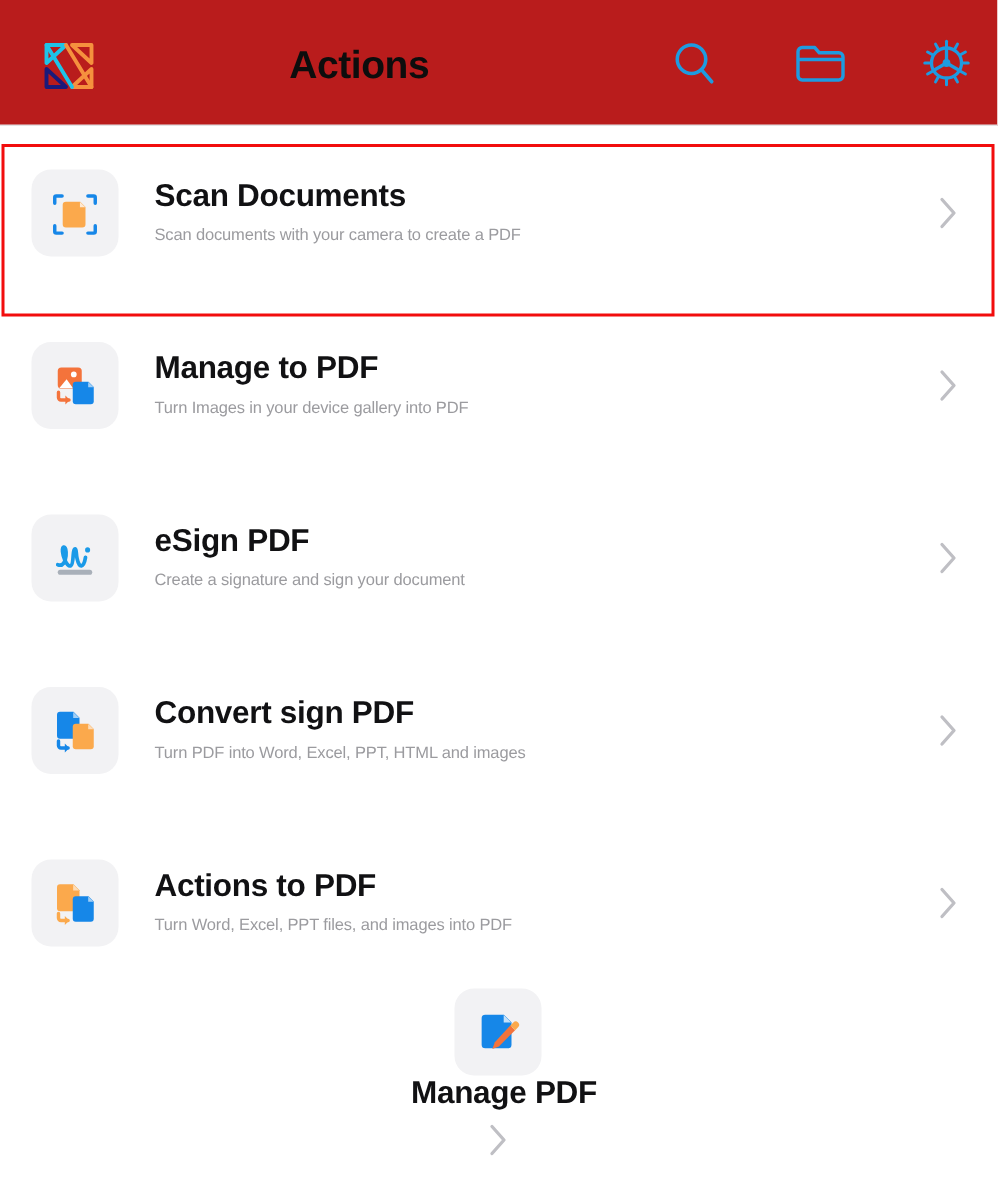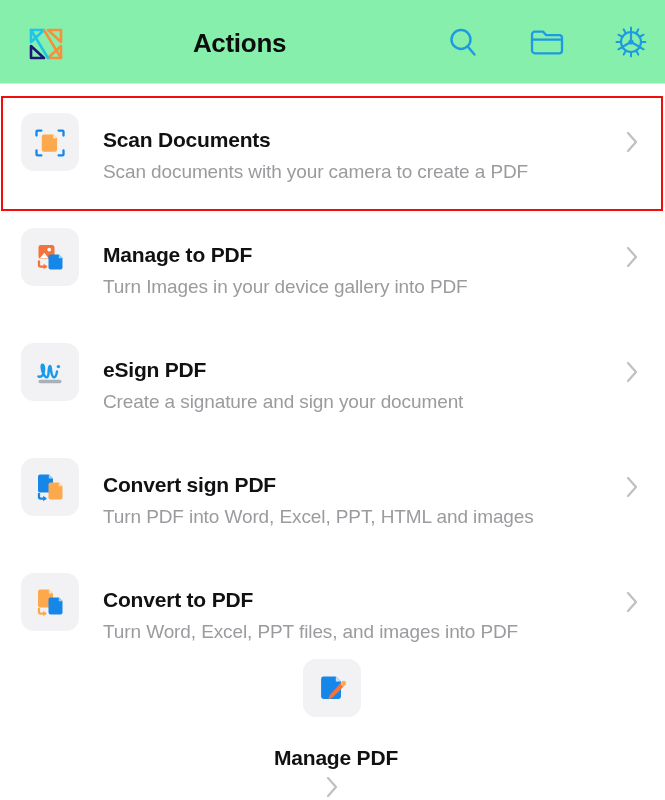--- a/index.html
+++ b/index.html
@@ -10,21 +10,21 @@
     overflow: hidden;
   }
   #app { position: relative; width: 665px; height: 800px; background: #fff; }
 
   
   .header {
     position: relative;
     height: 84px;
     width: 100%;
     border-bottom: 1px solid #e3e3e5;
-    background: #86efac;
+    background: #b91c1c;
   }
   .logo {
     position: absolute; left: 21px; top: 24px;
     width: 50px; height: 40px;
   }
   .header-title {
     position: absolute;
     left: 0; right: 0; top: 28px;
     text-align: center;
     font-size: 26px;
@@ -50,31 +50,31 @@
     background: #fff;
   }
   .row.tall { height: 118px; flex-direction: column; }
   .row-icon-tile {
     flex: 0 0 auto;
     width: 58px; height: 58px;
     border-radius: 13px;
     background: #f2f2f4;
     display: flex; align-items: center; justify-content: center;
   }
-  .row-text { flex: 1 1 auto; padding-left: 24px; padding-right: 16px; min-width: 0; margin-top: 29px; }
+  .row-text { flex: 1 1 auto; padding-left: 24px; padding-right: 16px; min-width: 0; }
   .row-title {
     font-size: 21px;
     font-weight: bold;
     color: #111113;
     letter-spacing: -0.2px;
     line-height: 1.15;
   }
   .row-sub {
     margin-top: 7px;
-    font-size: 19px;
+    font-size: 11px;
     color: #9b9b9f;
     line-height: 1.32;
     letter-spacing: -0.1px;
   }
   .chev {
     flex: 0 0 auto;
     width: 22px; height: 34px;
     display: flex; align-items: center; justify-content: center;
   }
 
@@ -249,21 +249,21 @@
         <svg width="40" height="40" viewBox="0 0 40 40" fill="none">
           <path d="M10 7.5 H19 L23 11.5 V23.5 A2 2 0 0 1 21 25.5 H10 A2 2 0 0 1 8 23.5 V9.5 A2 2 0 0 1 10 7.5 Z" fill="#FBA94C"></path>
           <path d="M18.8 7.6 V11.6 H22.8" fill="#ffffff" opacity="0.6"></path>
           <path d="M20.5 15.5 H29 L32.5 19 V30.5 A2 2 0 0 1 30.5 32.5 H20.5 A2 2 0 0 1 18.5 30.5 V17.5 A2 2 0 0 1 20.5 15.5 Z" fill="#1687E8"></path>
           <path d="M28.8 15.6 V19.2 H32.4" fill="#ffffff" opacity="0.6"></path>
           <path d="M9 27 V30 A1.6 1.6 0 0 0 10.6 31.6 H15.4" stroke="#FBA94C" stroke-width="2.3" fill="none" stroke-linecap="round"></path>
           <path d="M13.2 28.6 L16.2 31.6 L13.2 34.6 Z" fill="#FBA94C"></path>
         </svg>
       </div>
       <div class="row-text">
-        <div class="row-title">Convert to PDF</div>
+        <div class="row-title">Actions to PDF</div>
         <div class="row-sub">Turn Word, Excel, PPT files, and images into PDF</div>
       </div>
       <div class="chev">
         <svg width="14" height="24" viewBox="0 0 14 24" fill="none">
           <path d="M3 3 L11 12 L3 21" stroke="#BFBFC4" stroke-width="2.2" stroke-linecap="round" stroke-linejoin="round"></path>
         </svg>
       </div>
     </div>
 
     <div class="row tall">

